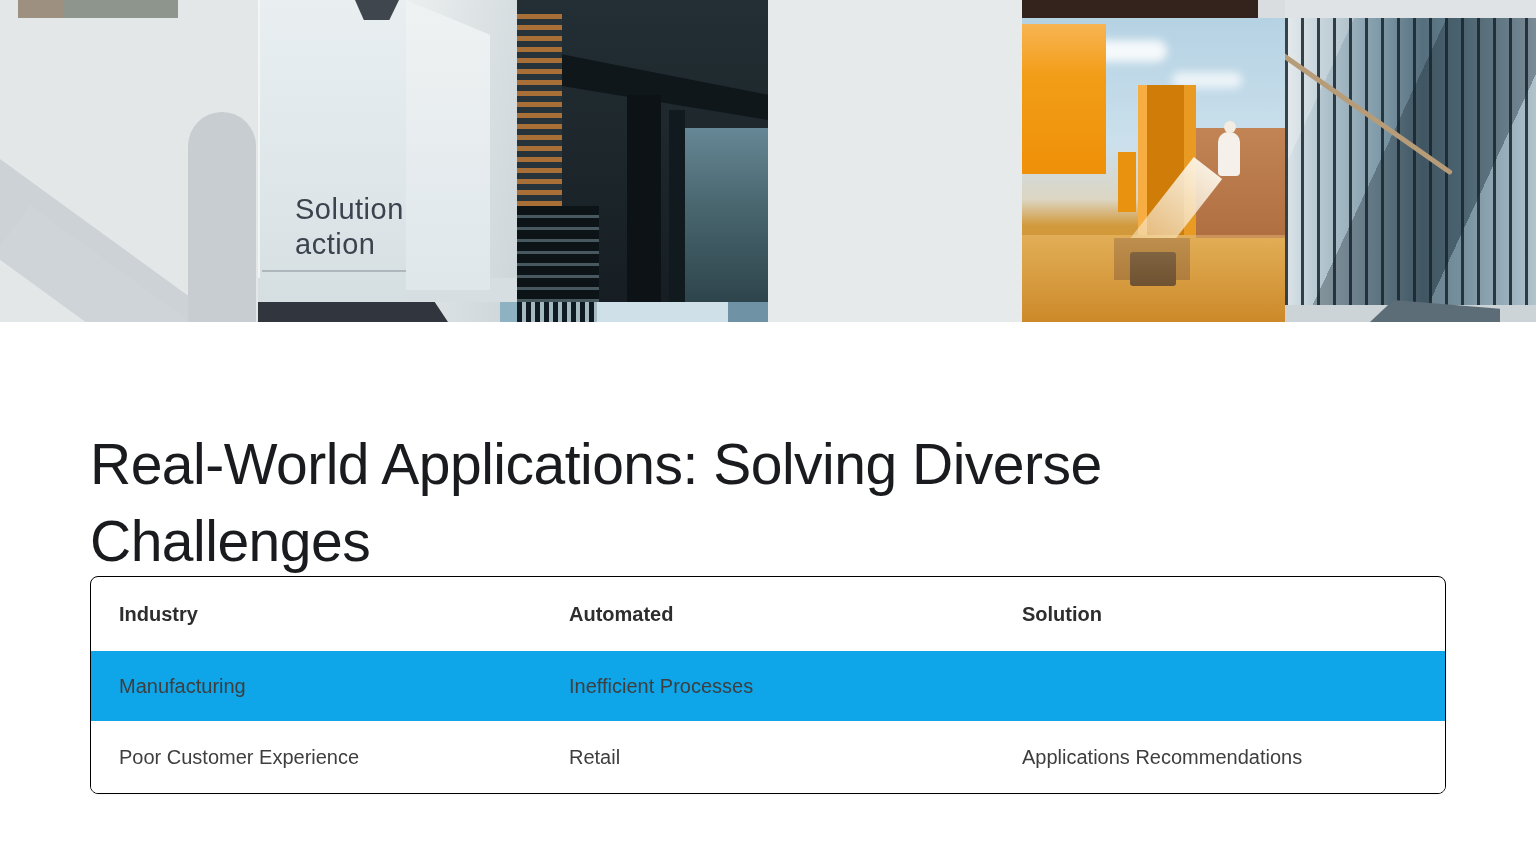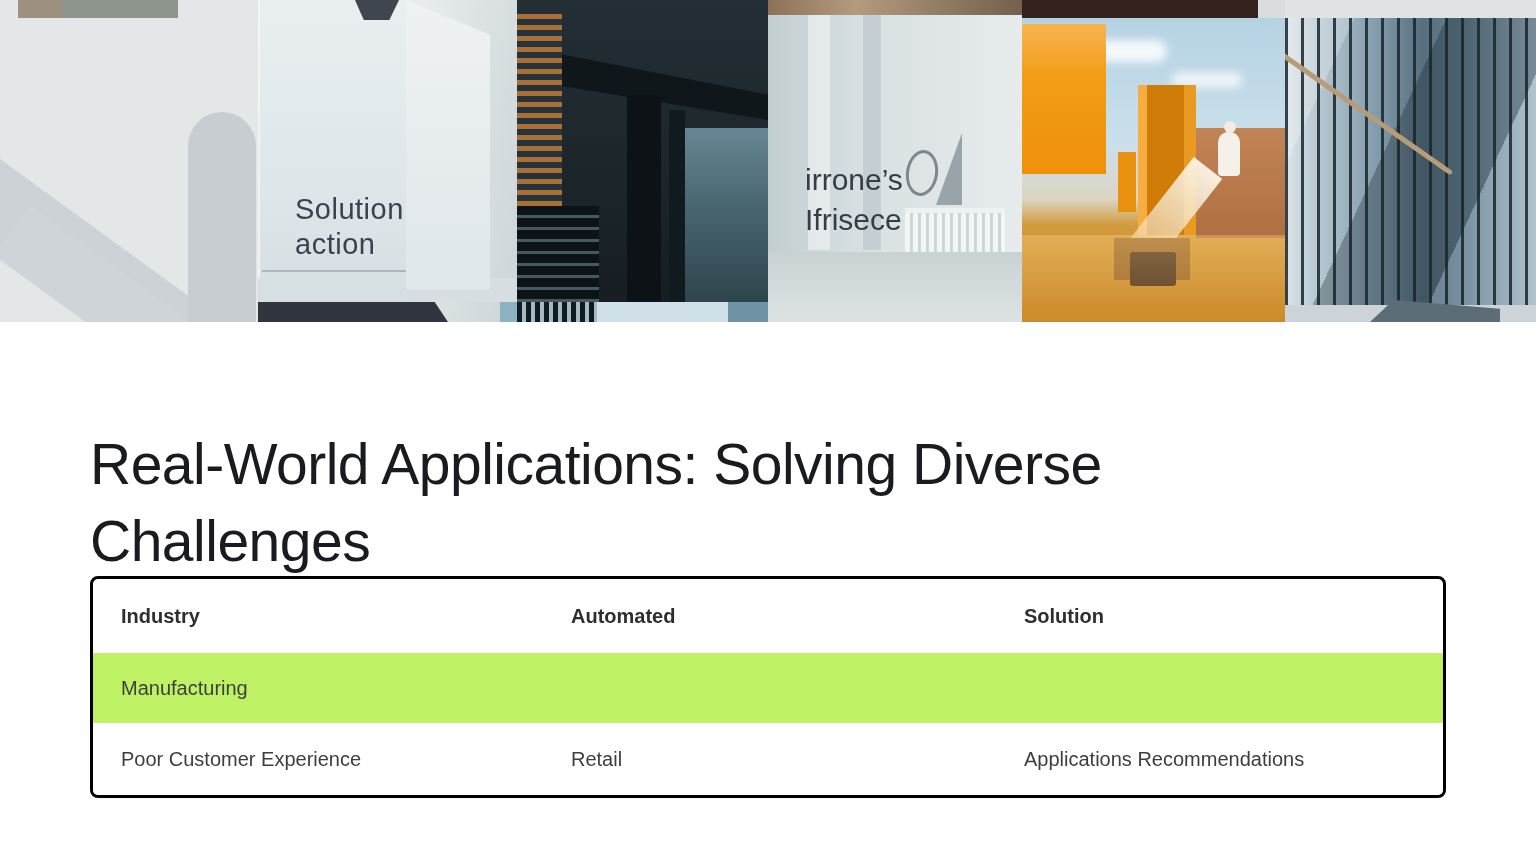--- a/index.html
+++ b/index.html
@@ -82,27 +82,27 @@
   .p6-bottom{left:0;top:305px;width:251px;height:17px;background:#ccd4d7;}
   .p6-bottom-dark{left:85px;top:300px;width:130px;height:22px;background:#5d6d78;clip-path:polygon(0 100%,18% 0,100% 40%,100% 100%);}
 
   
   .title{
     position:absolute;left:90px;top:388px;width:1250px;
     font-size:57px;line-height:77px;font-weight:500;color:#1a1b1e;letter-spacing:-0.5px;
   }
   .table-card{
     position:absolute;left:90px;top:576px;width:1356px;
-    background:#ffffff;border:3px solid #000000;border-radius:8px;overflow:hidden;
+    background:#ffffff;border:1px solid #000000;border-radius:8px;overflow:hidden;
     box-shadow:0 1px 2px rgba(0,0,0,0.04);
     box-sizing:border-box;
   }
   .trow{display:grid;grid-template-columns:450px 453px 1fr;align-items:center;}
   .trow.header{height:74px;}
-  .trow.r1{height:70px;background:#bef264;}
+  .trow.r1{height:70px;background:#0ea5e9;}
   .trow.r2{height:72px;background:#ffffff;}
   .cell{padding-left:28px;font-size:20px;color:#3e3e3e;}
   .trow.header .cell{font-weight:bold;color:#2e2e2e;}
 </style>
 </head>
 <body>
 
 <div class="hero">
 
   <div class="panel p1">
@@ -132,33 +132,20 @@
     <div class="p3-louver"></div>
     <div class="p3-pillar1"></div>
     <div class="p3-pillar2"></div>
     <div class="p3-window"></div>
     <div class="p3-stairs"></div>
     <div class="p3-barcode"></div>
     <div class="p3-bl"></div>
     <div class="p3-bt"></div>
   </div>
 
-  <div class="panel p4">
-    <div class="p4-wood"></div>
-    <div class="p4-col1"></div>
-    <div class="p4-col2"></div>
-    <div class="p4-wedge"></div>
-    <div class="p4-six"></div>
-    <div class="p4-rail"></div>
-    <div class="p4-floor"></div>
-    <div class="p4-text">
-      <span>irrone’s</span>
-      <span>Ifrisece</span>
-    </div>
-  </div>
 
   <div class="panel p5">
     <div class="p5-topbar"></div>
     <div class="p5-topbar2"></div>
     <div class="p5-cloud1"></div>
     <div class="p5-cloud2"></div>
     <div class="p5-wall"></div>
     <div class="p5-slab1"></div>
     <div class="p5-slab2"></div>
     <div class="p5-monolith"></div>
@@ -184,19 +171,20 @@
 <h1 class="title">Real-World Applications: Solving Diverse Challenges</h1>
 
 <div class="table-card">
   <div class="trow header">
     <div class="cell">Industry</div>
     <div class="cell">Automated</div>
     <div class="cell">Solution</div>
   </div>
   <div class="trow r1">
     <div class="cell">Manufacturing</div>
+    <div class="cell">Inefficient Processes</div>
   </div>
   <div class="trow r2">
     <div class="cell">Poor Customer Experience</div>
     <div class="cell">Retail</div>
     <div class="cell">Applications Recommendations</div>
   </div>
 </div>
 
 </body></html>

